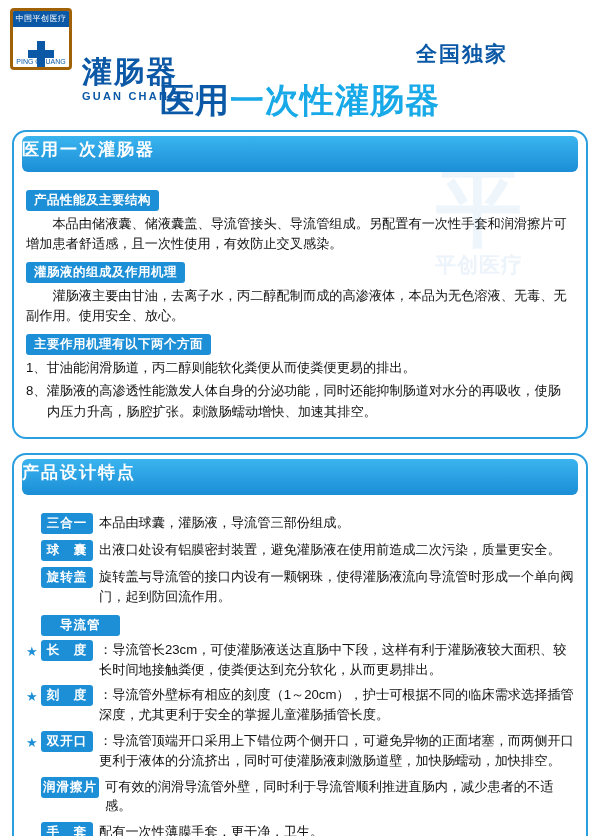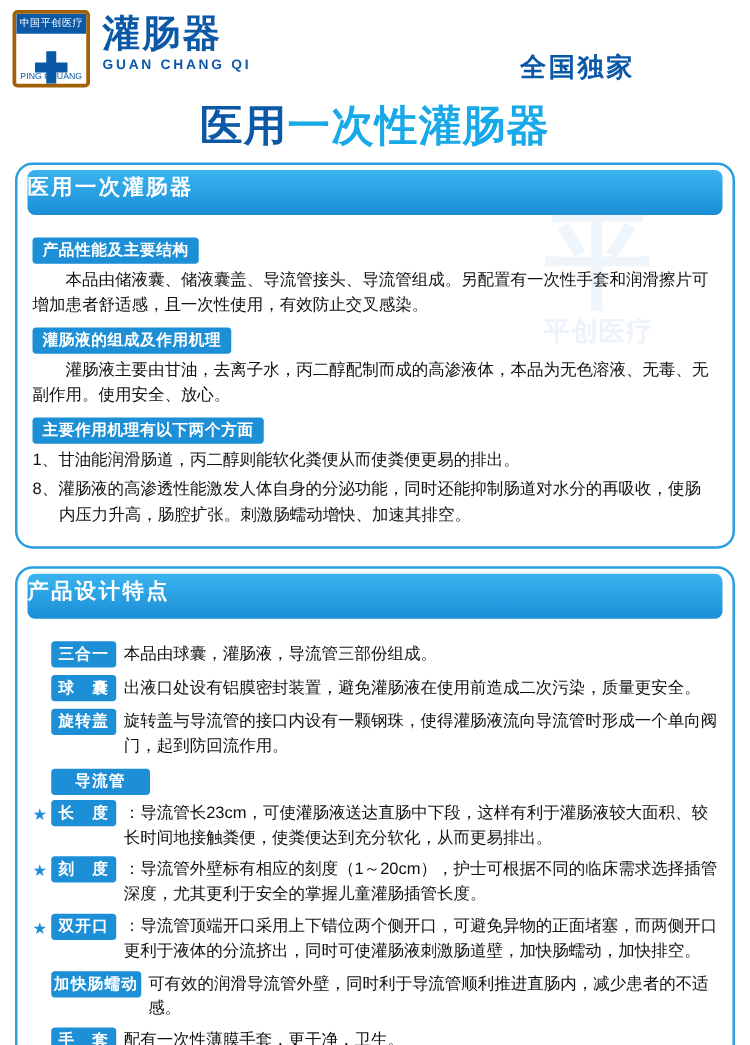--- a/index.html
+++ b/index.html
@@ -101,20 +101,21 @@
   .logo-text {
     margin-left: 10px;
     padding-top: 4px;
   }
   .logo-text .cn {
     font-size: 30px;
     font-weight: bold;
     color: #0a58a6;
     letter-spacing: 2px;
     line-height: 1.05;
+    margin-top: 44px;
   }
   .logo-text .en {
     font-size: 11px;
     font-weight: bold;
     color: #0a58a6;
     letter-spacing: 2.2px;
     margin-top: 2px;
   }
   .tagline {
     position: absolute;
@@ -307,21 +308,21 @@
     <div class="feat-text">：导流管外壁标有相应的刻度（1～20cm），护士可根据不同的临床需求选择插管深度，尤其更利于安全的掌握儿童灌肠插管长度。</div>
   </div>
   <div class="feat-row">
     <div class="star">★</div>
     <div class="feat-label">双开口</div>
     <div class="feat-text">：导流管顶端开口采用上下错位两个侧开口，可避免异物的正面堵塞，而两侧开口更利于液体的分流挤出，同时可使灌肠液刺激肠道壁，加快肠蠕动，加快排空。</div>
   </div>
 
   <div class="feat-row">
     <div class="star"></div>
-    <div class="feat-label">加快肠蠕动</div>
+    <div class="feat-label">润滑擦片</div>
     <div class="feat-text">可有效的润滑导流管外壁，同时利于导流管顺利推进直肠内，减少患者的不适感。</div>
   </div>
   <div class="feat-row">
     <div class="star"></div>
     <div class="feat-label">手　套</div>
     <div class="feat-text">配有一次性薄膜手套，更干净，卫生。</div>
   </div>
 </div>
 
 </body></html>

